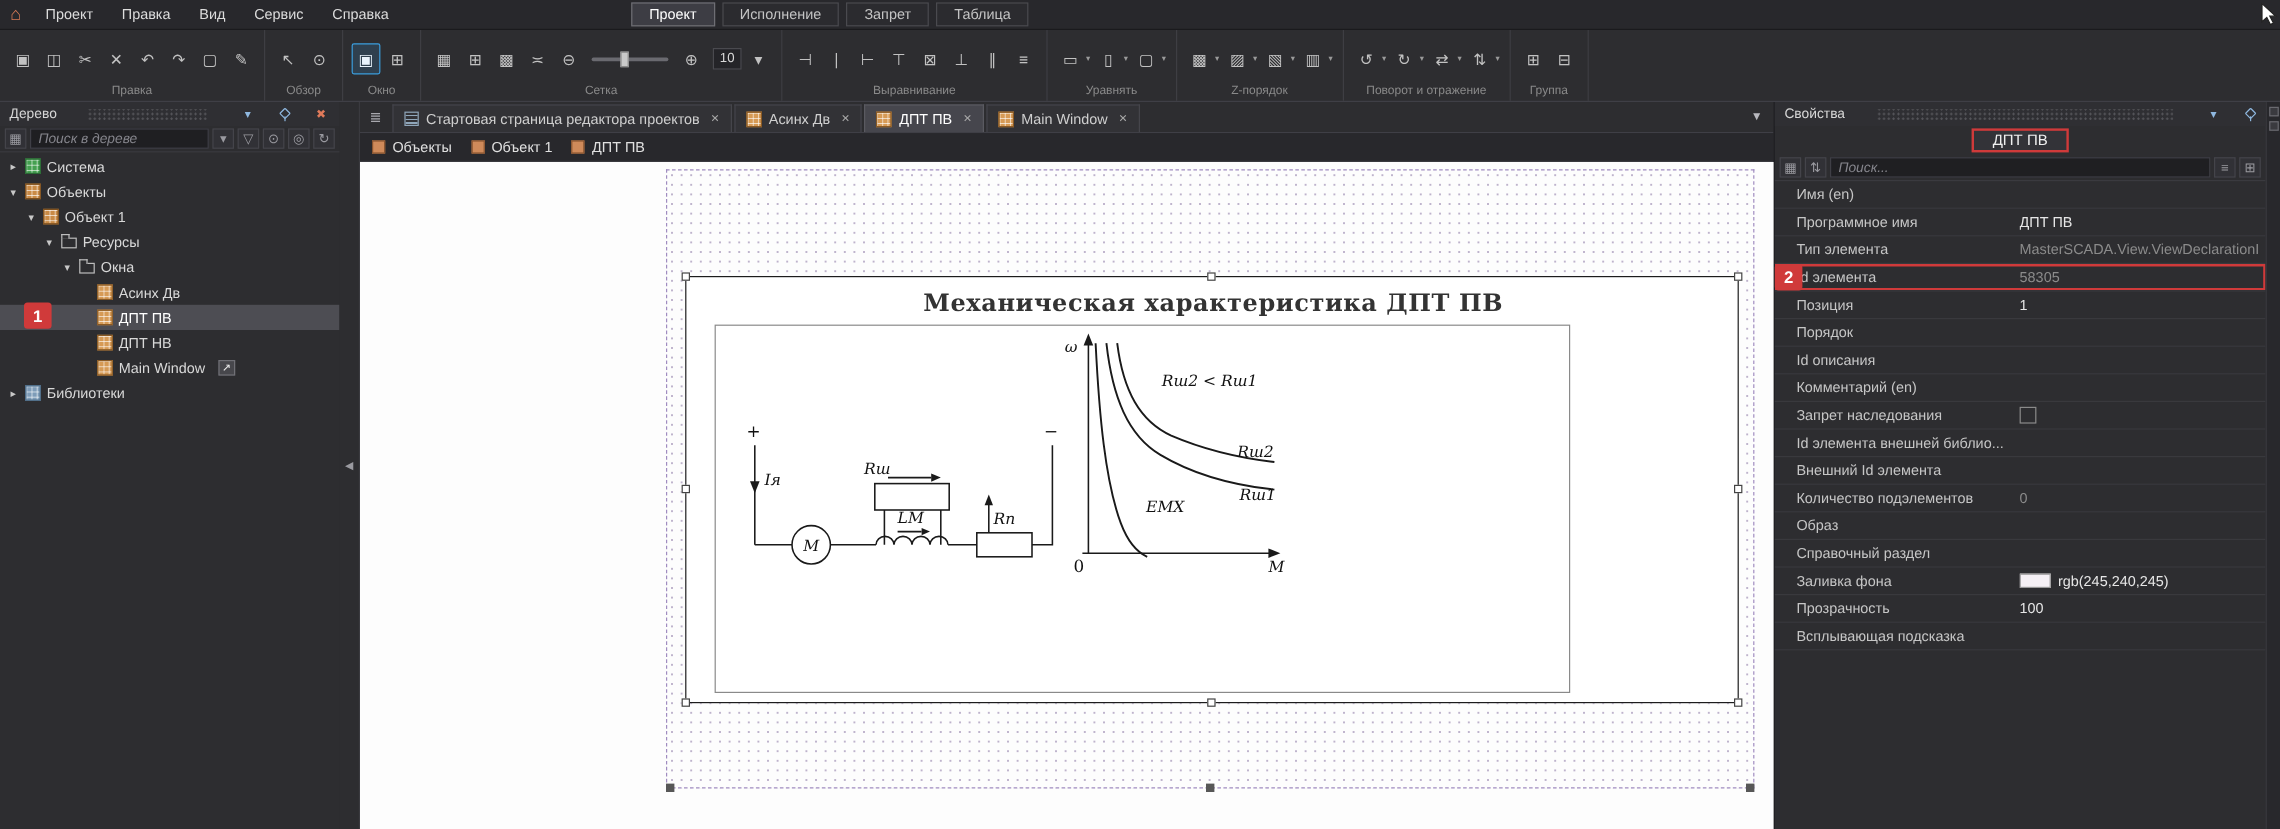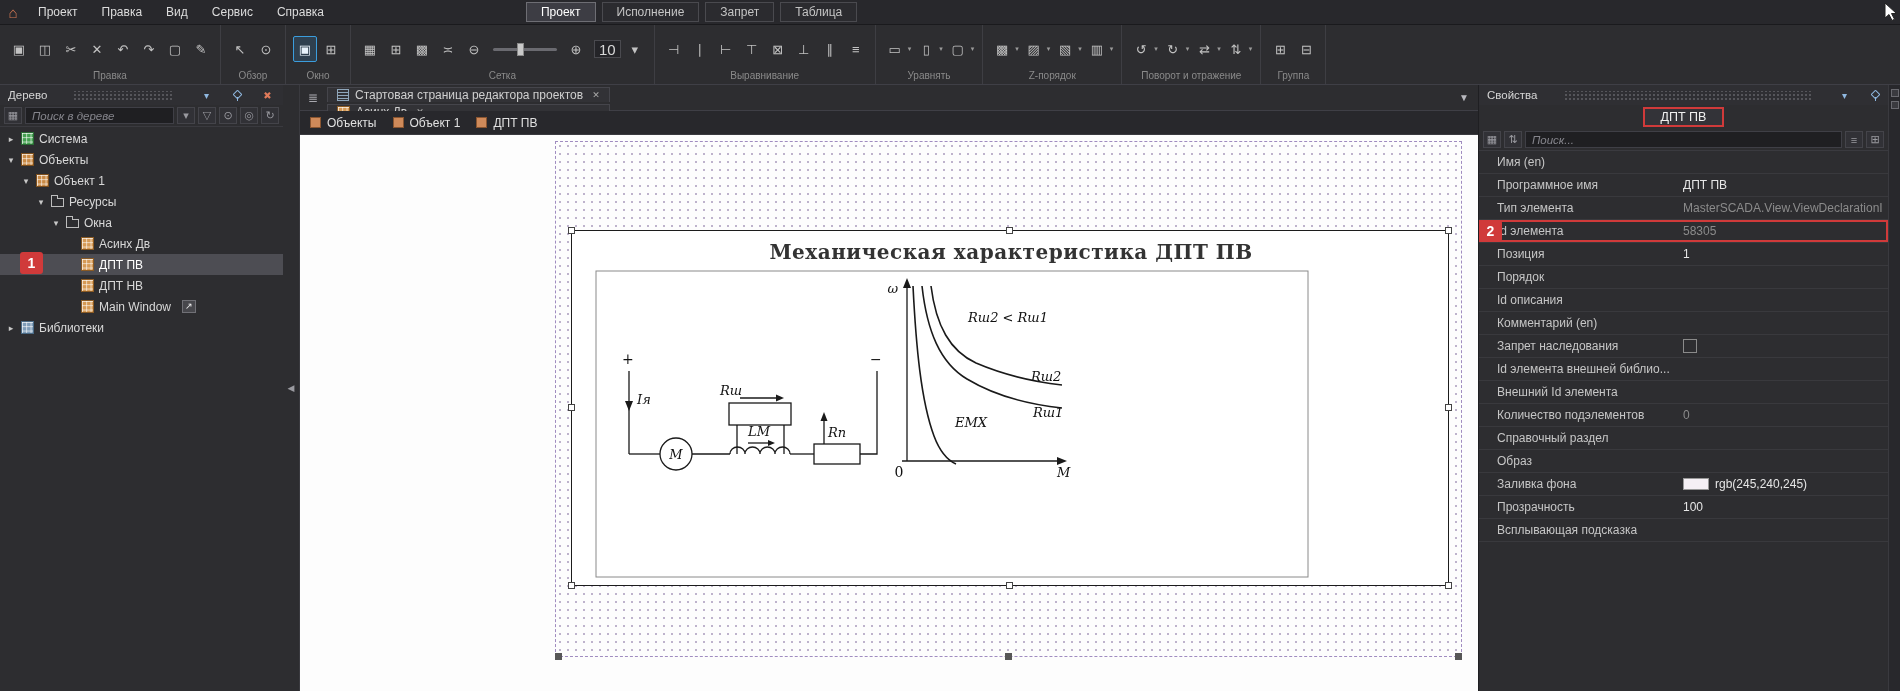--- a/index.html
+++ b/index.html
@@ -20,21 +20,21 @@
   
   .ribbon{display:flex;height:60px;background:#2d2d30;border-bottom:1px solid #3f3f46;}
   .rgroup{display:flex;flex-direction:column;border-right:1px solid #3e3e43;padding:3px 7px 2px;}
   .rbuttons{flex:1;display:flex;align-items:center;gap:2px;}
   .rbtn{min-width:24px;height:26px;display:flex;align-items:center;justify-content:center;color:#c2c2c2;font-size:13px;border:1px solid transparent;border-radius:2px;}
   .rbtn.active{border-color:#3b9ddd;background:rgba(59,157,221,.18);color:#e9f3fc;}
   .ddarrow{font-size:7px;color:#9a9a9a;margin:0 1px 0 -1px;}
   .rlabel{font-size:10px;color:#8a8a8a;text-align:center;line-height:12px;white-space:nowrap;}
   .slider{width:64px;height:3px;background:#6a6a70;border-radius:2px;position:relative;margin:0 5px;}
   .slider-thumb{position:absolute;left:24px;top:-5px;width:7px;height:13px;background:#c9c9c9;border:1px solid #8a8a8a;}
-  .scale-box{min-width:24px;height:18px;border:1px solid #4a4a4f;background:#242428;color:#d8d8d8;font-size:15px;display:flex;align-items:center;justify-content:center;padding:0 4px;margin-left:4px;}
+  .scale-box{min-width:24px;height:18px;border:1px solid #4a4a4f;background:#242428;color:#d8d8d8;font-size:11px;display:flex;align-items:center;justify-content:center;padding:0 4px;margin-left:4px;}
 
   
   .main{display:flex;height:606px;}
 
   
   .tree-panel{width:283px;background:#2d2d30;display:flex;flex-direction:column;flex:none;}
   .panel-head{height:20px;display:flex;align-items:center;padding:0 8px;font-size:11.5px;color:#d6d6d6;background:#2f2f33;gap:18px;}
   .dots{flex:1;height:9px;margin:0 8px;background-image:radial-gradient(#55555a 1px,transparent 1px);background-size:4px 4px;background-position:0 2px;}
   .hicon{width:15px;display:flex;align-items:center;justify-content:center;color:#8fb8e0;font-size:10px;}
   .hicon.red{color:#e07a5a;}
@@ -318,21 +318,21 @@
         </div>
     </aside>
 
     <div class="splitter">
       <span class="split-btn">◀</span>
     </div>
 
     <section class="editor">
       <div class="doc-tabs">
         <div class="dock-btn">≣</div>
-        <div id="doc-tab-list" style="display:flex;align-items:stretch;flex-direction:column;">
+        <div id="doc-tab-list" style="display:flex;align-items:stretch;">
             <div class="dtab">
               <span class="ic-list"></span>
               <span class="dtab-label">Стартовая страница редактора проектов</span>
               <span class="tab-close">✕</span>
             </div>
             <div class="dtab">
               <span class="ic-grid ic-orange2"></span>
               <span class="dtab-label">Асинх Дв</span>
               <span class="tab-close">✕</span>
             </div>
@@ -507,25 +507,25 @@
           </div>
           <div class="prow">
             <span class="plabel">Внешний Id элемента</span>
             <span class="pval"></span>
           </div>
           <div class="prow">
             <span class="plabel">Количество подэлементов</span>
             <span class="pval muted">0</span>
           </div>
           <div class="prow">
+            <span class="plabel">Образ</span>
+            <span class="pval"></span>
+          </div>
+          <div class="prow">
             <span class="plabel">Справочный раздел</span>
-            <span class="pval"></span>
-          </div>
-          <div class="prow">
-            <span class="plabel">Образ</span>
             <span class="pval"></span>
           </div>
         </div>
       <div id="appearance-rows">
           <div class="prow">
             <span class="plabel">Заливка фона</span>
             <span class="pval">
               <span class="swatch" style="background: rgb(245, 240, 245);"></span>
               <span>rgb(245,240,245)</span>
             </span>

